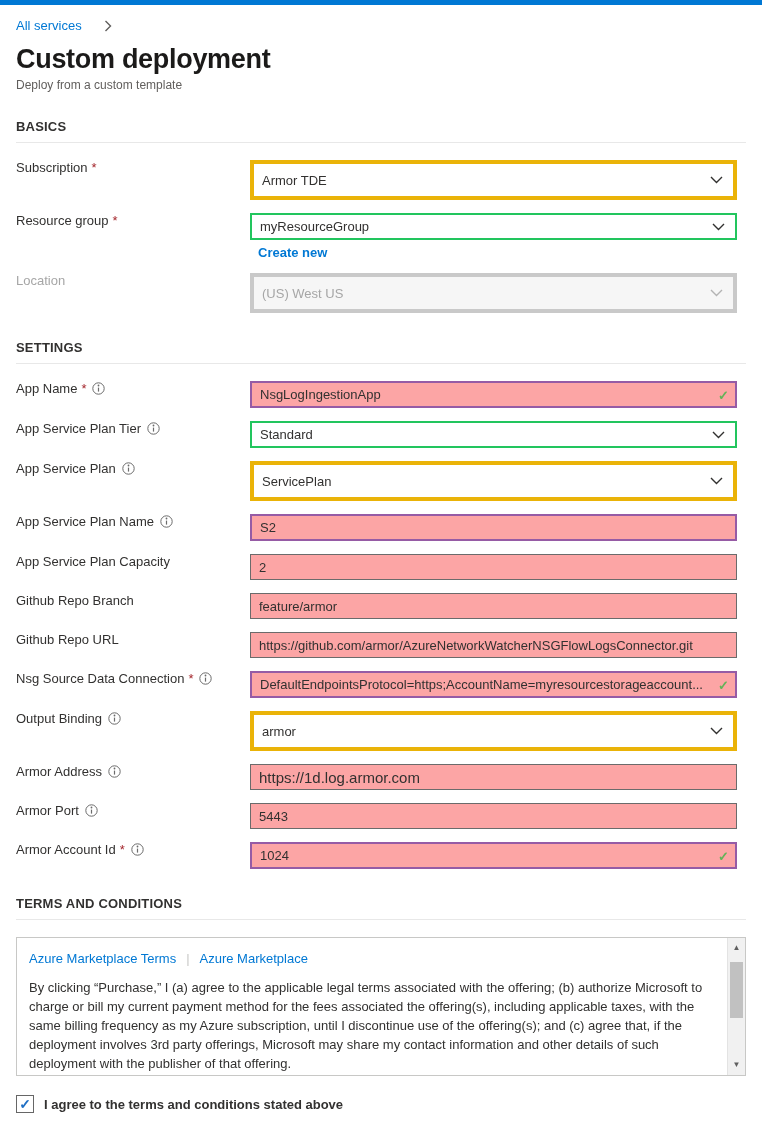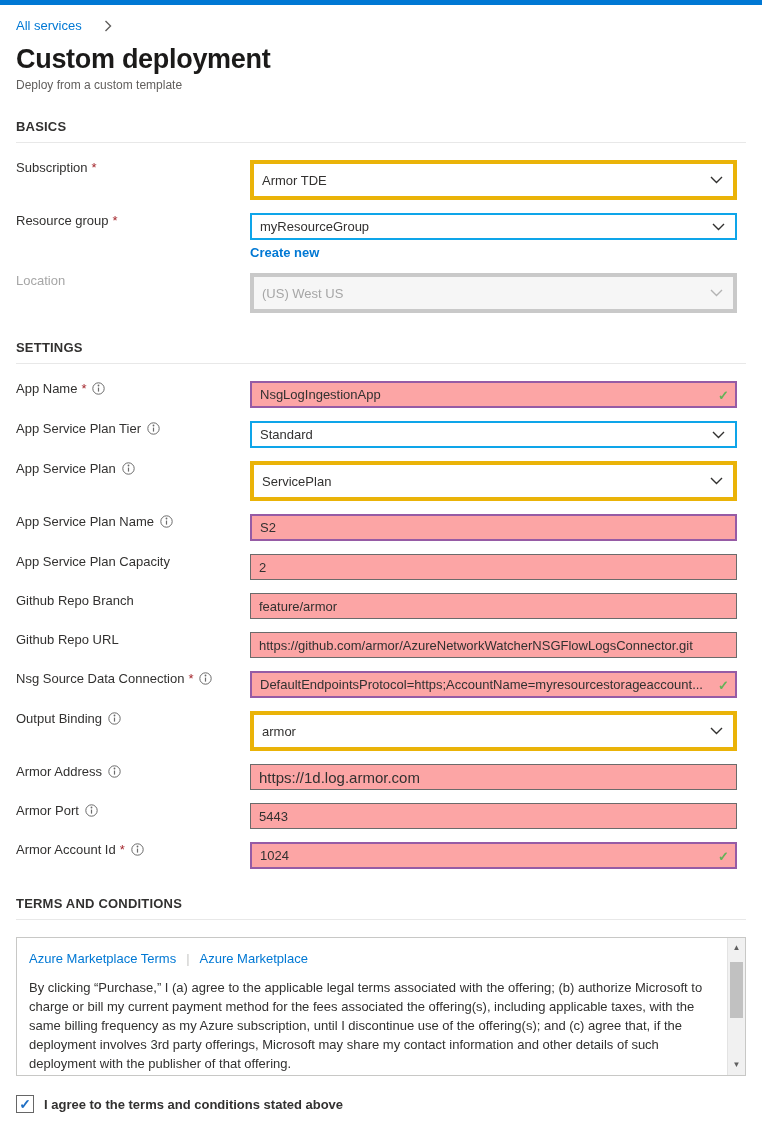--- a/index.html
+++ b/index.html
@@ -39,26 +39,26 @@
   .textbox.large { font-size:15px; }
   .check-glyph { position:absolute; right:8px; top:50%; transform:translateY(-50%);
     color:#65b258; font-size:13px; font-weight:bold; pointer-events:none; }
 
   .dropdown {
     width:100%; height:40px; border:4px solid #eab308; background:#fff;
     padding:0 30px 0 8px; display:flex; align-items:center;
     font-size:13px; color:#323130; position:relative; cursor:pointer;
     white-space:nowrap; overflow:hidden;
   }
-  .dropdown.modified { border:2px solid #0ea5e9; height:27px; }
+  .dropdown.modified { border:2px solid #22c55e; height:27px; }
   .dropdown.disabled { background:#f6f6f6; border-color:#c9c9c9; color:#a6a6a6; cursor:default; }
   .chev { position:absolute; right:10px; top:50%; transform:translateY(-50%); display:flex; }
 
   .create-new { display:inline-block; margin-top:5px; font-size:13px; font-weight:700;
-    color:#0078d4; text-decoration:none; cursor:pointer; }
+    color:#0078d4; text-decoration:none; cursor:pointer;margin-left:8px; }
 
   .rg-stack { display:flex; flex-direction:column; }
 
   
   .terms-box {
     position:relative; width:730px; height:139px; border:1px solid #c8c8c6;
     padding:11px 32px 10px 12px; font-size:13px; line-height:19px; color:#323130;
     overflow:hidden;
   }
   .terms-links { display:flex; align-items:center; margin-bottom:10px; font-size:13px; }

